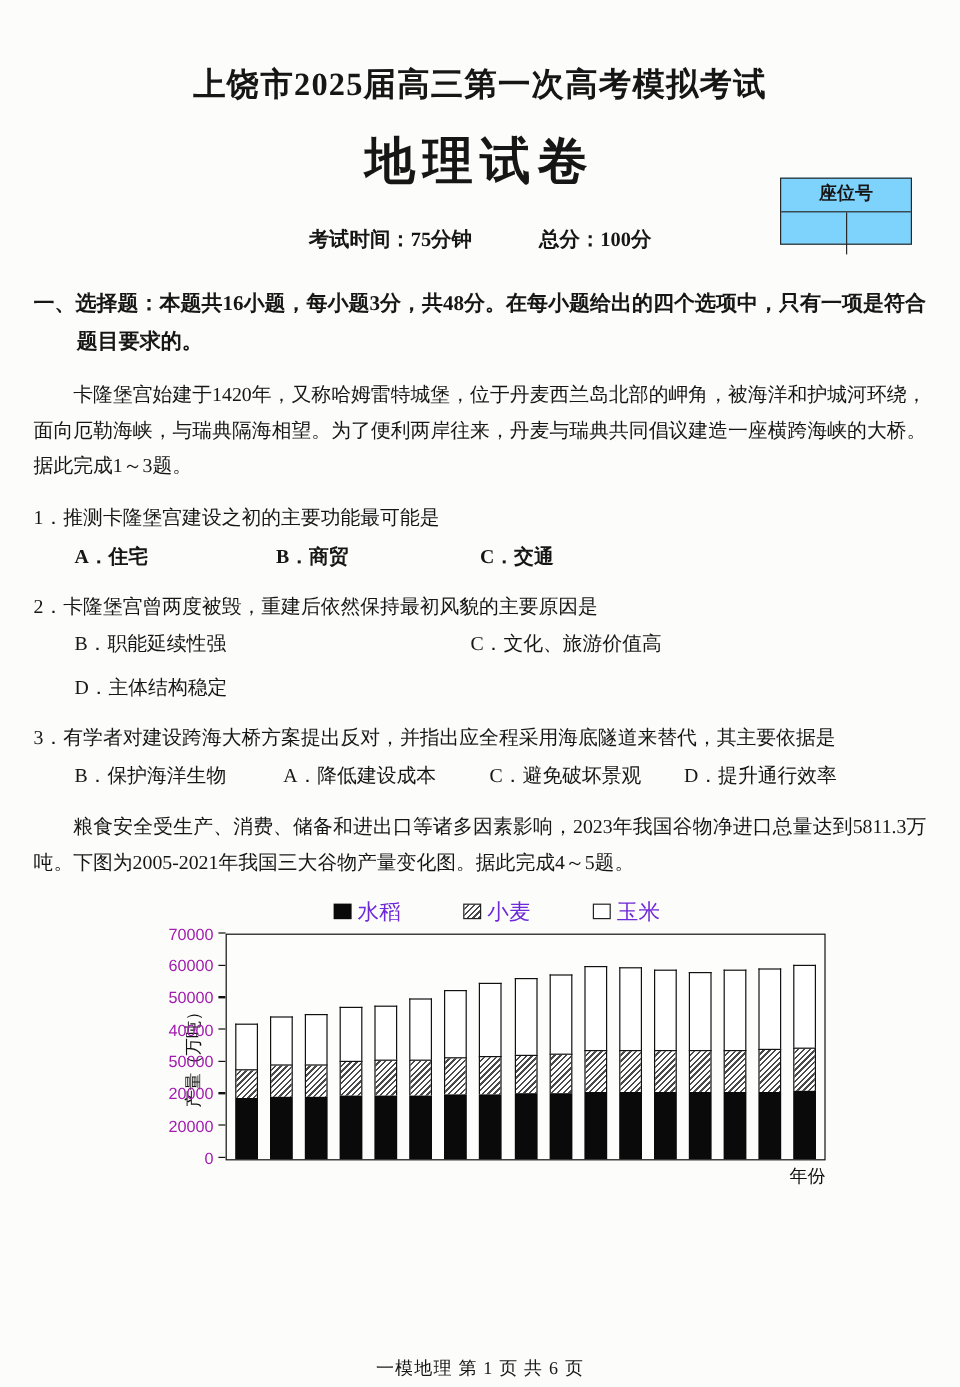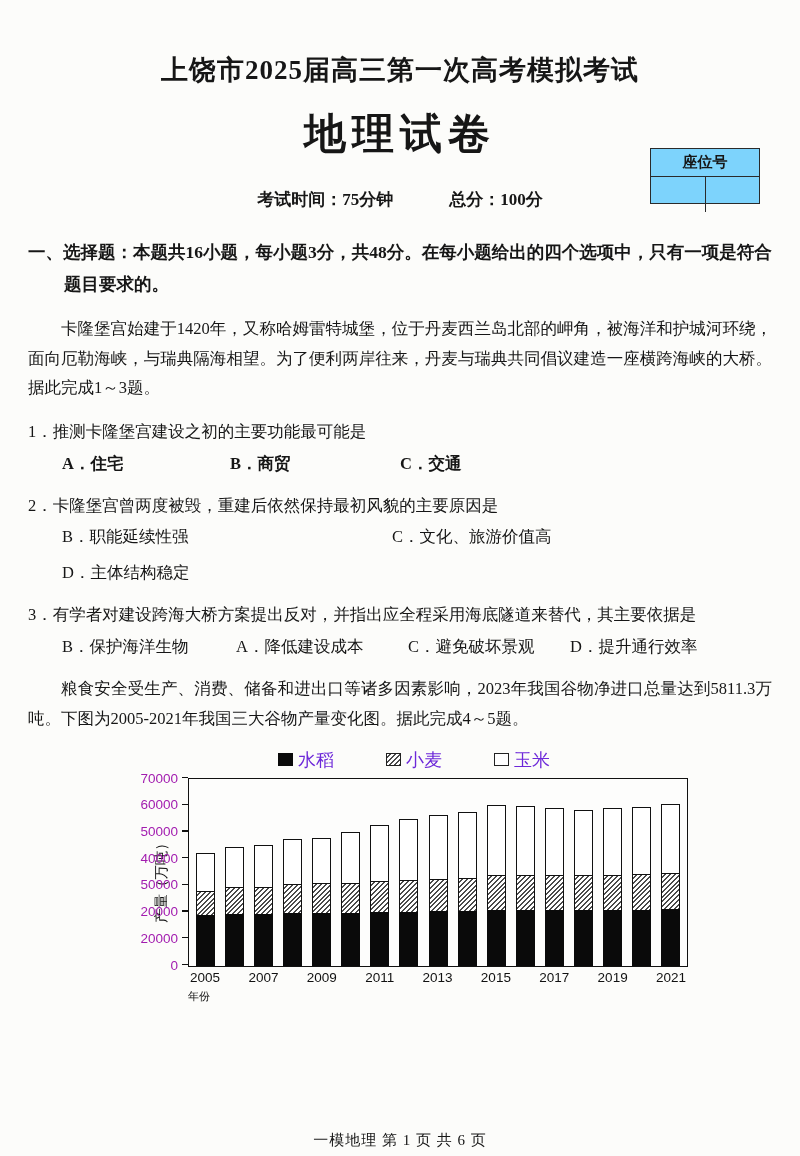--- a/index.html
+++ b/index.html
@@ -70,21 +70,21 @@
     display:flex;align-items:flex-end;padding:0 2px;position:relative;background:#fdfdfc;
   }
   .slot{flex:1;display:flex;justify-content:center;align-items:flex-end;height:100%;}
   .bar{width:19px;display:flex;flex-direction:column-reverse;}
   .seg{box-sizing:border-box;}
   .seg-rice{background:#0a0a0a;}
   .seg-wheat{background:repeating-linear-gradient(135deg,#fff 0 2px,#4a4a4a 2px 3.4px);border:1px solid #111;border-bottom:none;}
   .seg-corn{background:#fff;border:1px solid #111;border-bottom:none;}
   .xlabels{display:flex;padding:0 2px;margin-top:3px;}
   .xlab{flex:1;text-align:center;font-size:13.5px;color:#111;white-space:nowrap;}
-  .xlabel{text-align:left;font-size:11px;margin-top:4px;color:#111;font-family:Liberation Mono, monospace;}
+  .xlabel{text-align:right;font-size:15px;margin-top:4px;color:#111;font-family:Liberation Mono, monospace;}
   .footer{
     position:absolute;bottom:6px;left:0;width:100%;text-align:center;
     font-size:15px;letter-spacing:1px;
   }
 </style>
 </head>
 <body>
 
 <div class="page">
 
@@ -289,39 +289,20 @@
               </div>
             </div>
             <div class="slot">
               <div class="bar">
                 <div class="seg seg-rice" style="height: 56.1px;"></div>
                 <div class="seg seg-wheat" style="height: 36.0643px;"></div>
                 <div class="seg seg-corn" style="height: 69.4571px;"></div>
               </div>
             </div>
           </div>
-        <div class="xlabels" id="xlabels">
-            <div class="xlab">2005</div>
-            <div class="xlab"></div>
-            <div class="xlab">2007</div>
-            <div class="xlab"></div>
-            <div class="xlab">2009</div>
-            <div class="xlab"></div>
-            <div class="xlab">2011</div>
-            <div class="xlab"></div>
-            <div class="xlab">2013</div>
-            <div class="xlab"></div>
-            <div class="xlab">2015</div>
-            <div class="xlab"></div>
-            <div class="xlab">2017</div>
-            <div class="xlab"></div>
-            <div class="xlab">2019</div>
-            <div class="xlab"></div>
-            <div class="xlab">2021</div>
-          </div>
         <div class="xlabel">年份</div>
       </div>
     </div>
   </div>
 
   <div class="footer">一模地理  第 1 页 共 6 页</div>
 
 </div>
 
 </body></html>

